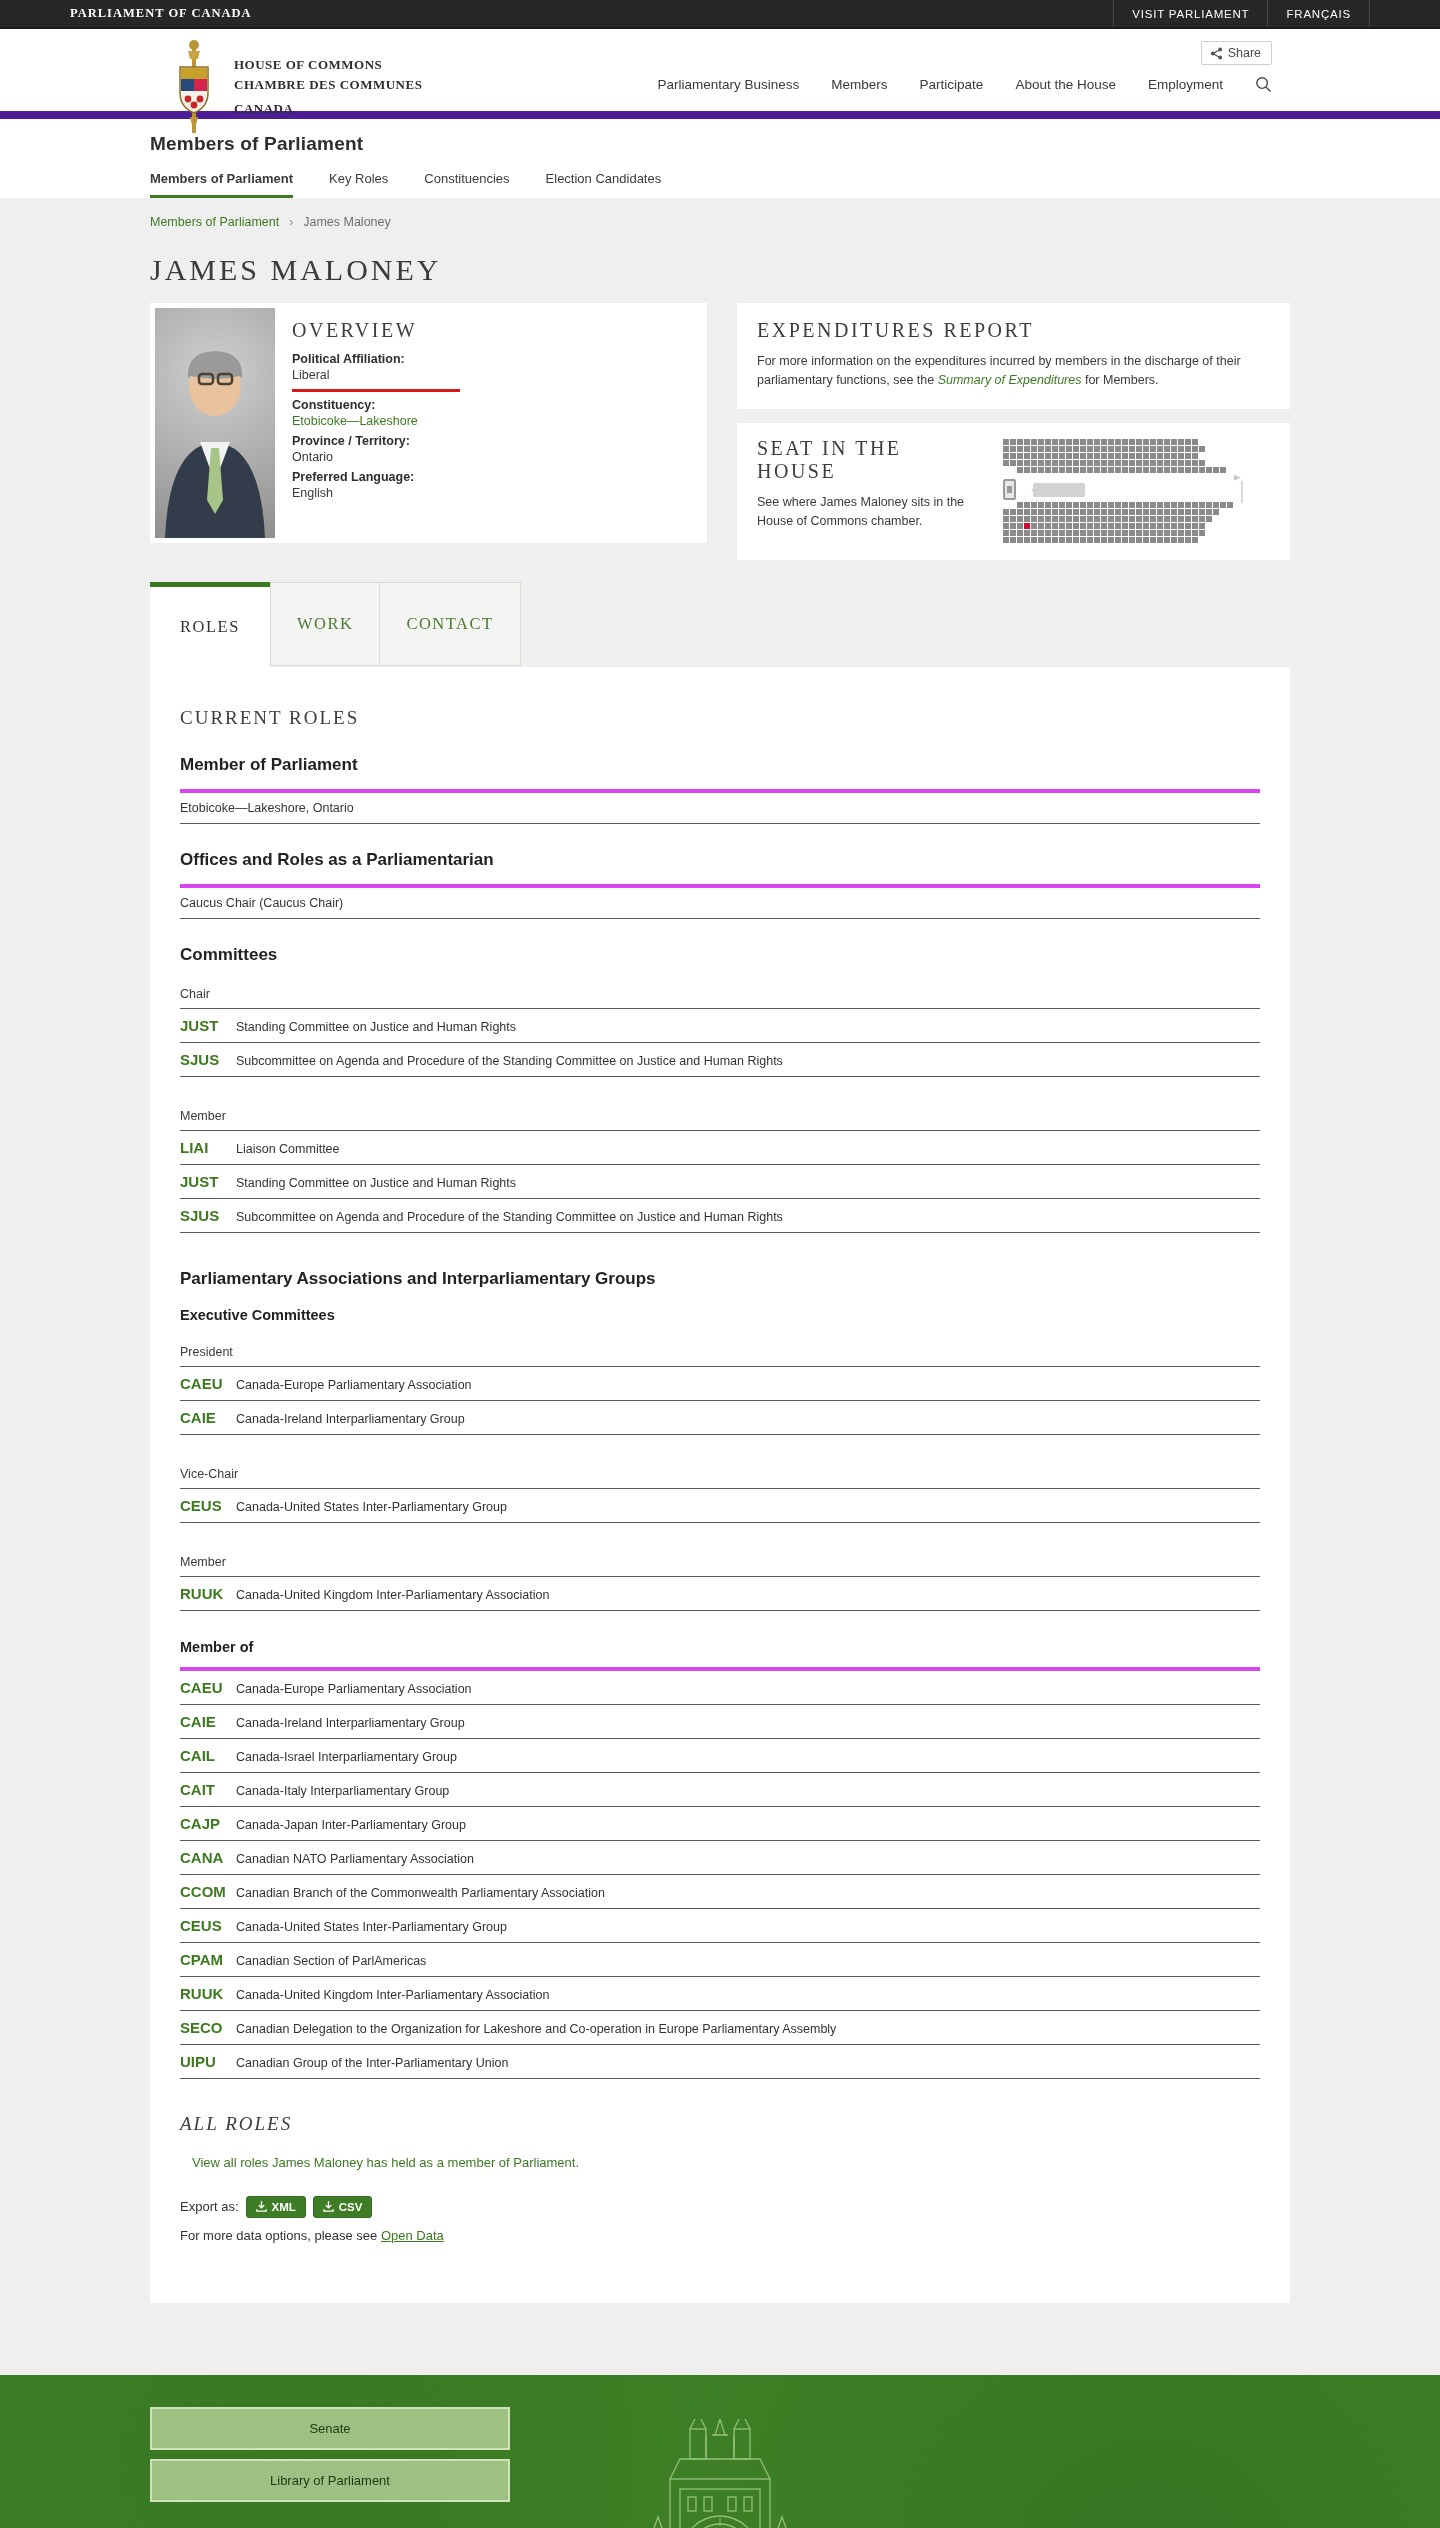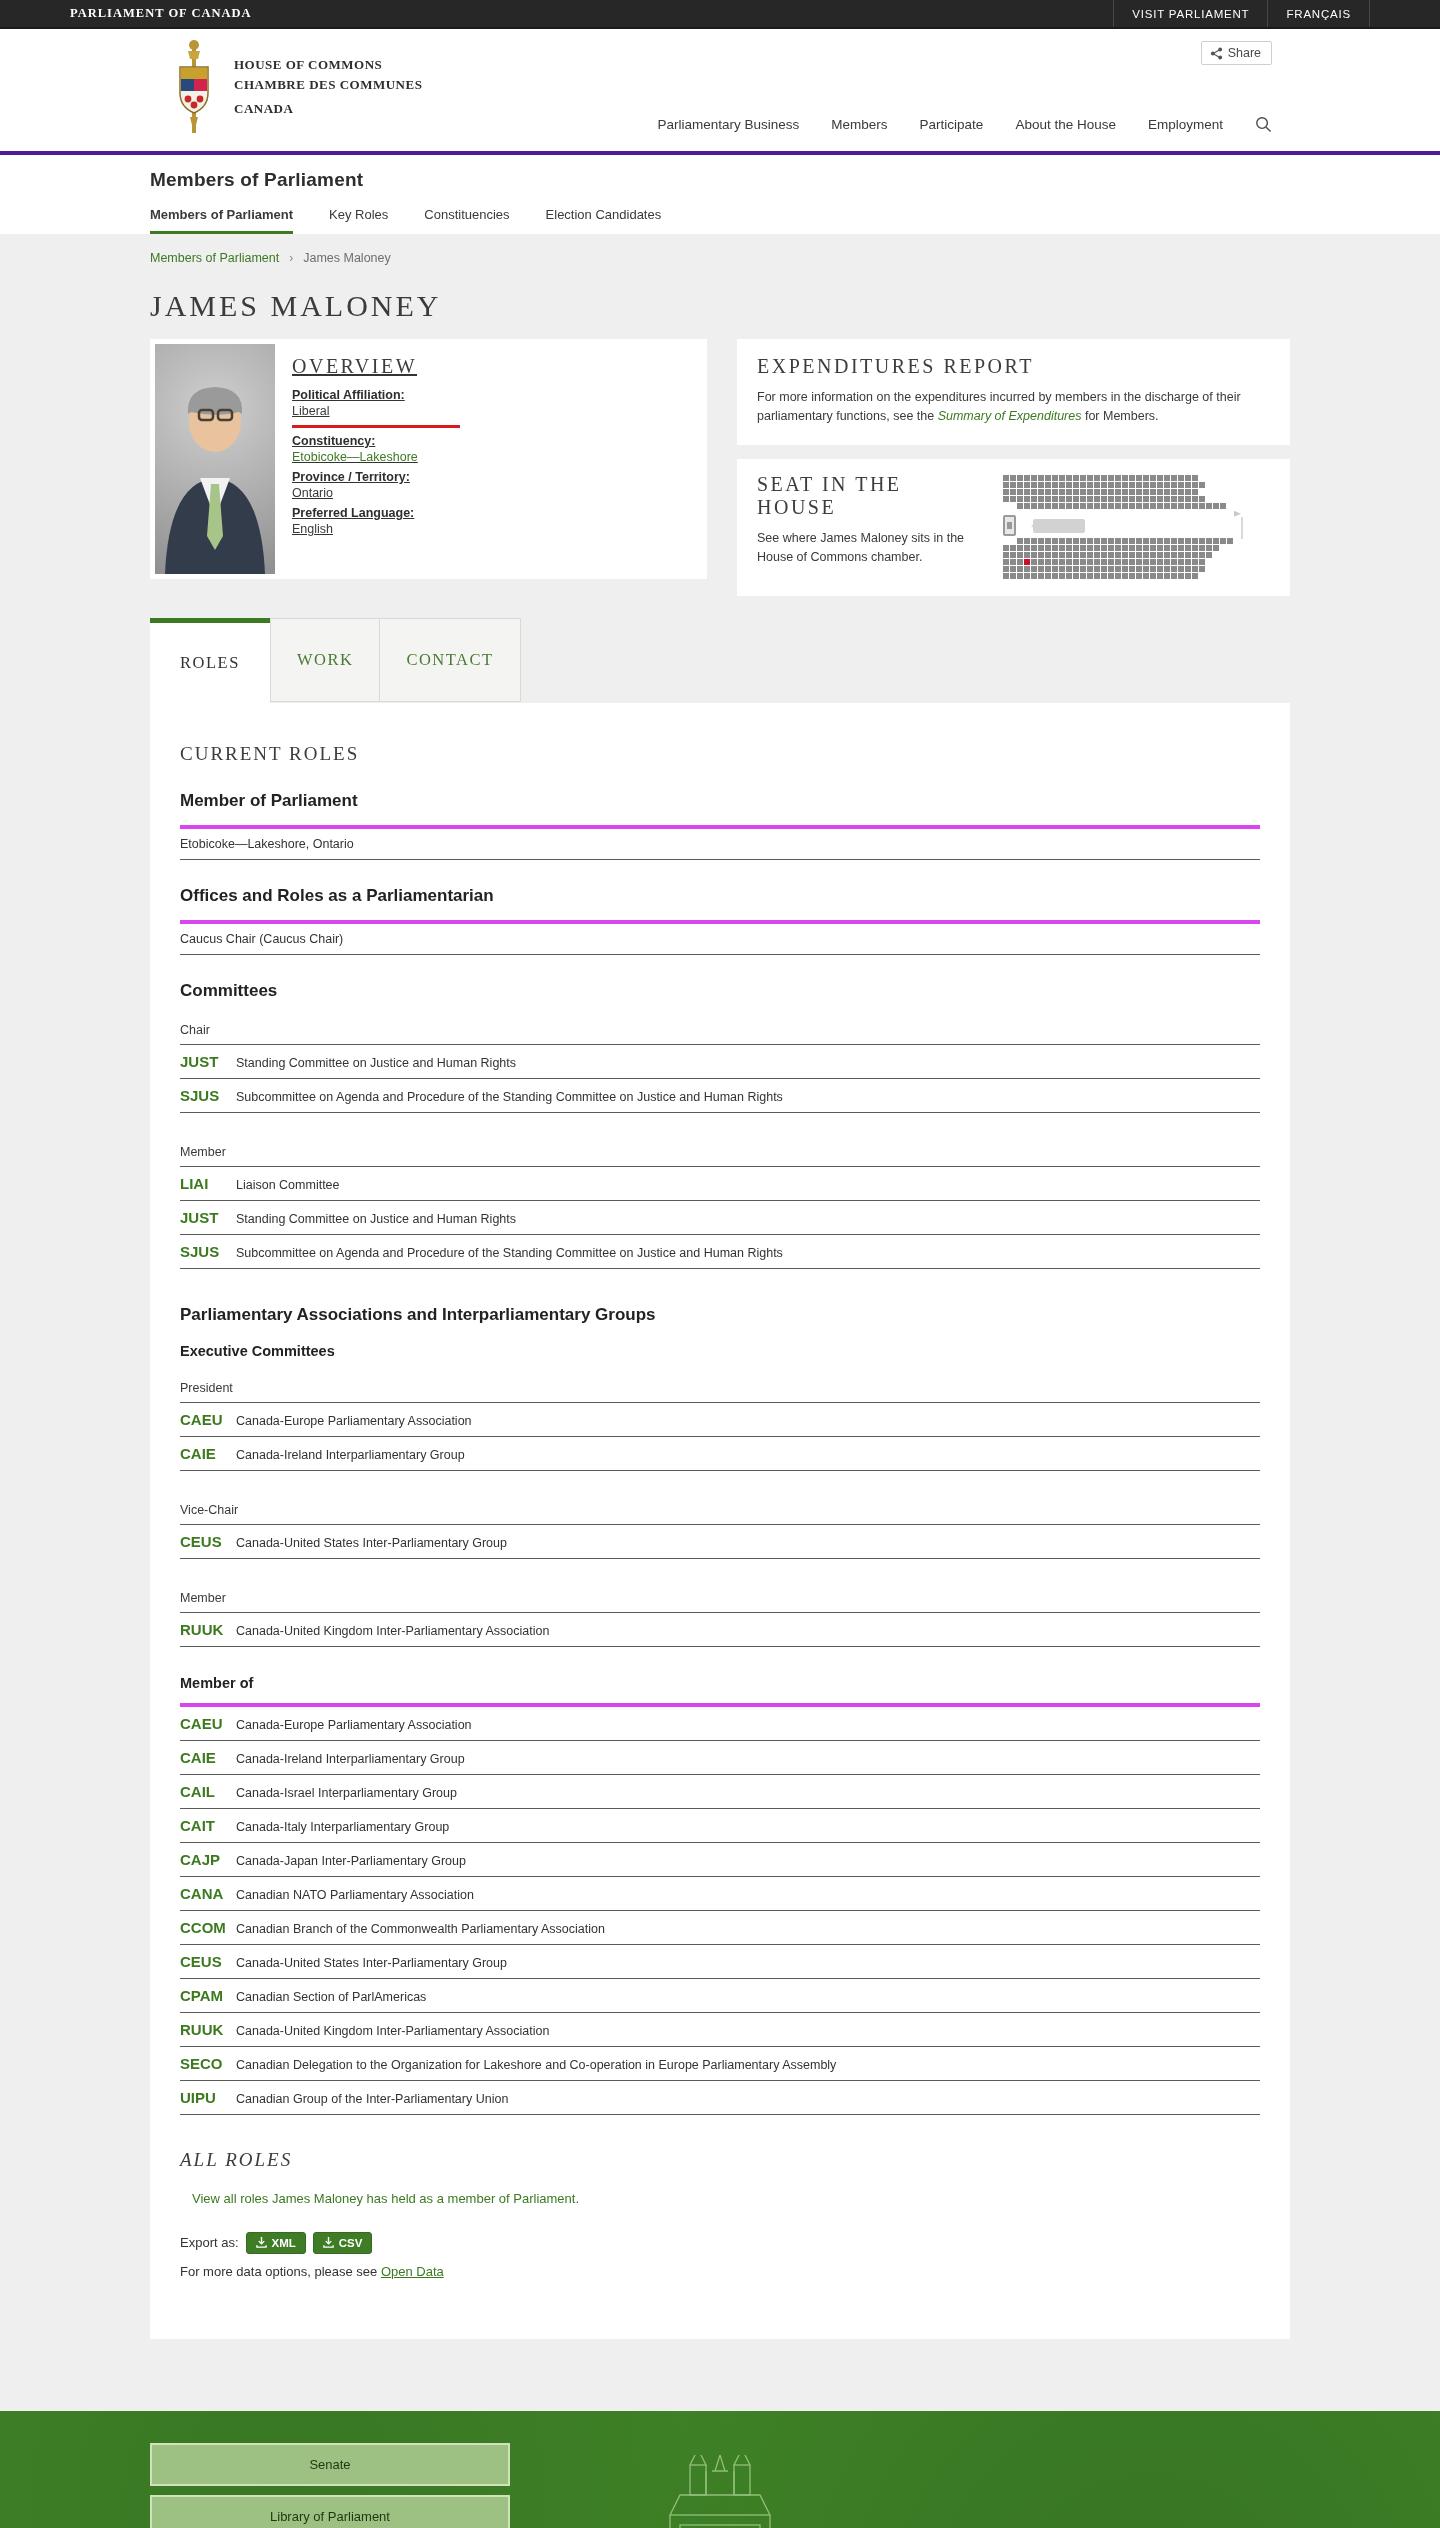--- a/index.html
+++ b/index.html
@@ -8,21 +8,21 @@
 
   
   .topbar { background:#272727; height:29px; display:flex; align-items:stretch; border-bottom:2px solid #1a1a1a; }
   .topbar-inner { width:1300px; margin:0 auto; display:flex; align-items:stretch; justify-content:space-between; }
   .topbar-brand { color:#fff; font-family:"Liberation Serif", serif; font-size:12.5px; letter-spacing:1px; font-weight:bold; align-self:center; padding-left:0; }
   .topbar-links { display:flex; align-items:stretch; }
   .topbar-link { color:#fff; font-size:11.5px; letter-spacing:0.8px; display:flex; align-items:center; padding:0 18px; border-left:1px solid #474747; }
   .topbar-link:last-child { border-right:1px solid #474747;text-align:center; }
 
   
-  .header { background:#fff; border-bottom:4px solid #4c1d95; position:relative; height:126px; }
+  .header { background:#fff; border-bottom:8px solid #4c1d95; position:relative; height:90px; }
   .header-inner { width:1140px; margin:0 auto; position:relative; height:100%; }
   .logo-wrap { position:absolute; left:18px; top:8px; display:flex; align-items:center; gap:14px; }
   .wordmark { font-family:"Liberation Serif", serif; font-weight:bold; color:#2e2e2e; font-size:13px; line-height:1.55; letter-spacing:0.5px; }
   .wordmark .wm-canada { margin-top:4px; display:block; }
   .main-nav { position:absolute; right:18px; bottom:18px; display:flex; align-items:center; gap:32px; }
   .main-nav a { color:#3a3a3a; font-size:13.5px; text-decoration:none; }
   .share-btn { position:absolute; right:18px; top:12px; background:#fff; border:1px solid #cfcfcf; border-radius:2px; font-size:12.5px; color:#4a4a4a; padding:4px 10px 4px 8px; display:inline-flex; align-items:center; gap:5px; }
 
   
   .section-band { background:#fff; }
@@ -42,21 +42,21 @@
   
   .content { width:1140px; margin:0 auto; }
   .member-name { font-family:"Liberation Serif", serif; font-size:30px; font-weight:normal; letter-spacing:3px; color:#3b3b3b; margin:14px 0 16px; }
 
   
   .cards-row { display:flex; gap:30px; align-items:flex-start; }
   .card { background:#fff; }
   .overview-card { width:557px; height:240px; display:flex; }
   .portrait { width:120px; height:230px; margin:5px; flex:none; position:relative; overflow:hidden;
               background:radial-gradient(circle at 50% 28%, #cfcfcf 0%, #a9a9a9 60%, #8f8f8f 100%); }
-  .overview-body { padding:16px 20px 0 12px; flex:1;text-decoration:underline; }
+  .overview-body { padding:16px 20px 0 12px; flex:1; }
   .card-heading { font-family:"Liberation Serif", serif; font-size:20px; font-weight:normal; letter-spacing:2.5px; color:#3d3d3d; margin-bottom:10px; }
   .ov-label { font-size:12.5px; font-weight:bold; color:#2e2e2e; margin-top:6px; }
   .ov-value { font-size:12.5px; color:#3a3a3a; margin-top:2px; }
   .ov-value a { color:#3c7a22; text-decoration:none; }
   .party-bar { height:3px; width:168px; margin:7px 0 4px; }
 
   .right-col { width:553px; display:flex; flex-direction:column; gap:14px; }
   .expend-card { padding:16px 20px 18px; }
   .expend-text { font-size:12.5px; line-height:1.55; color:#3a3a3a; margin-top:4px; }
   .expend-text .green-italic { color:#3c7a22; font-style:italic; text-decoration:none; }

